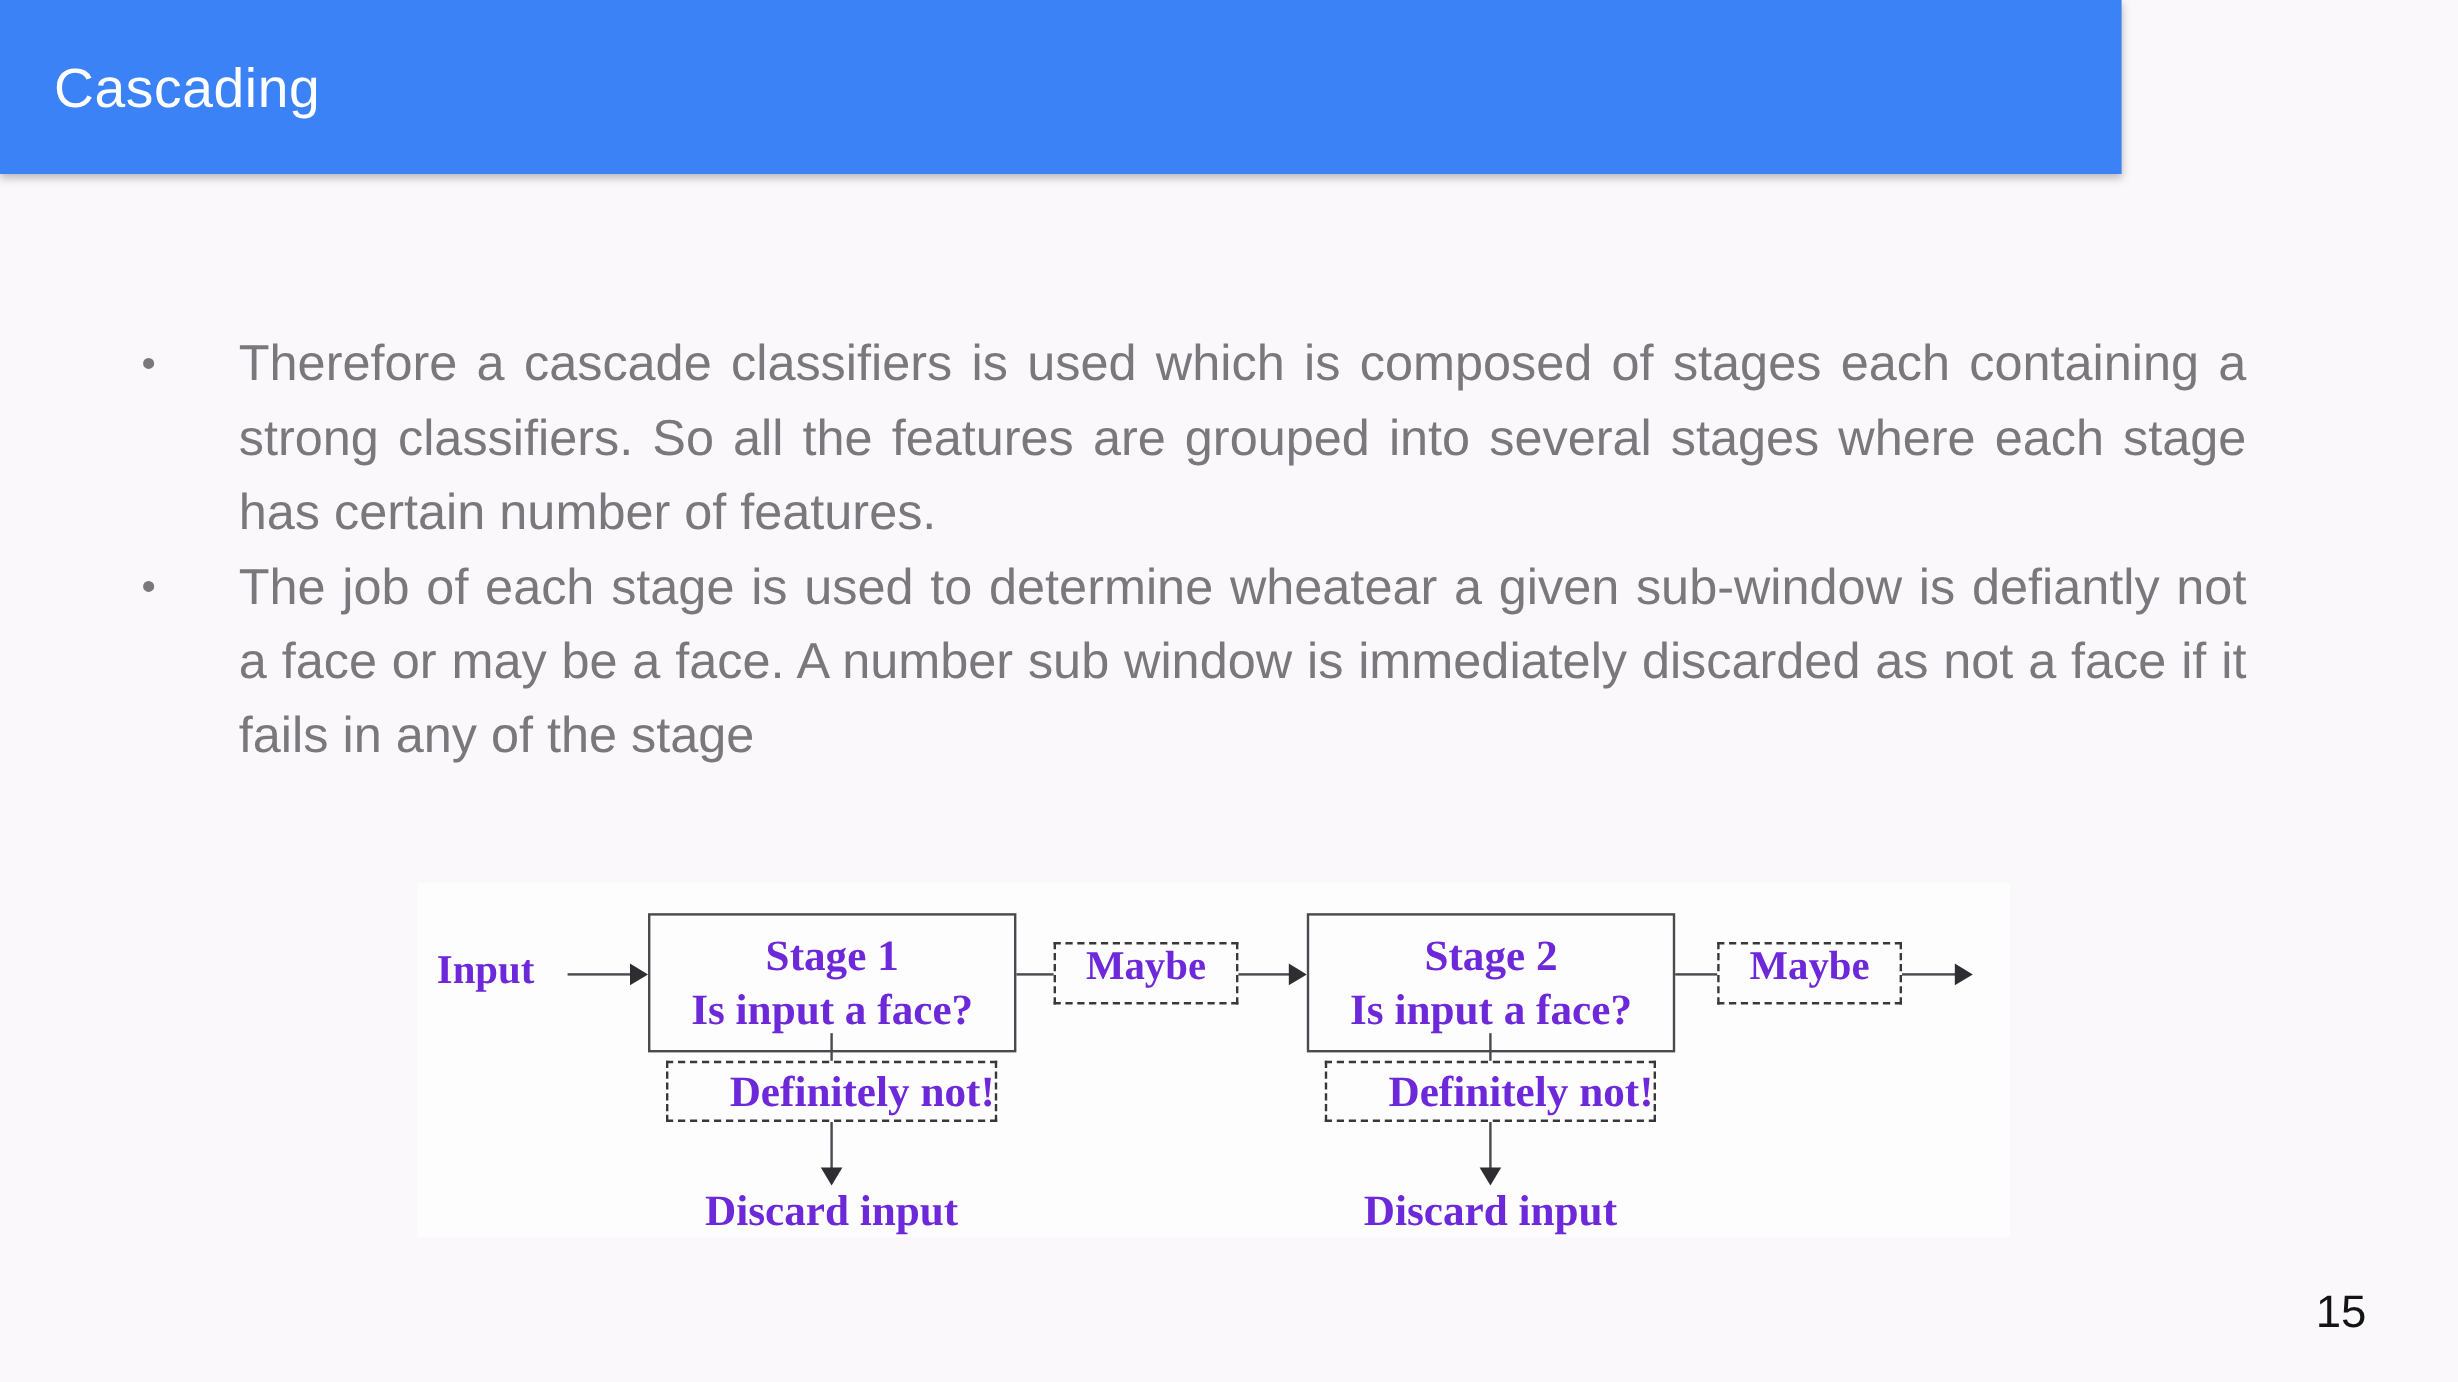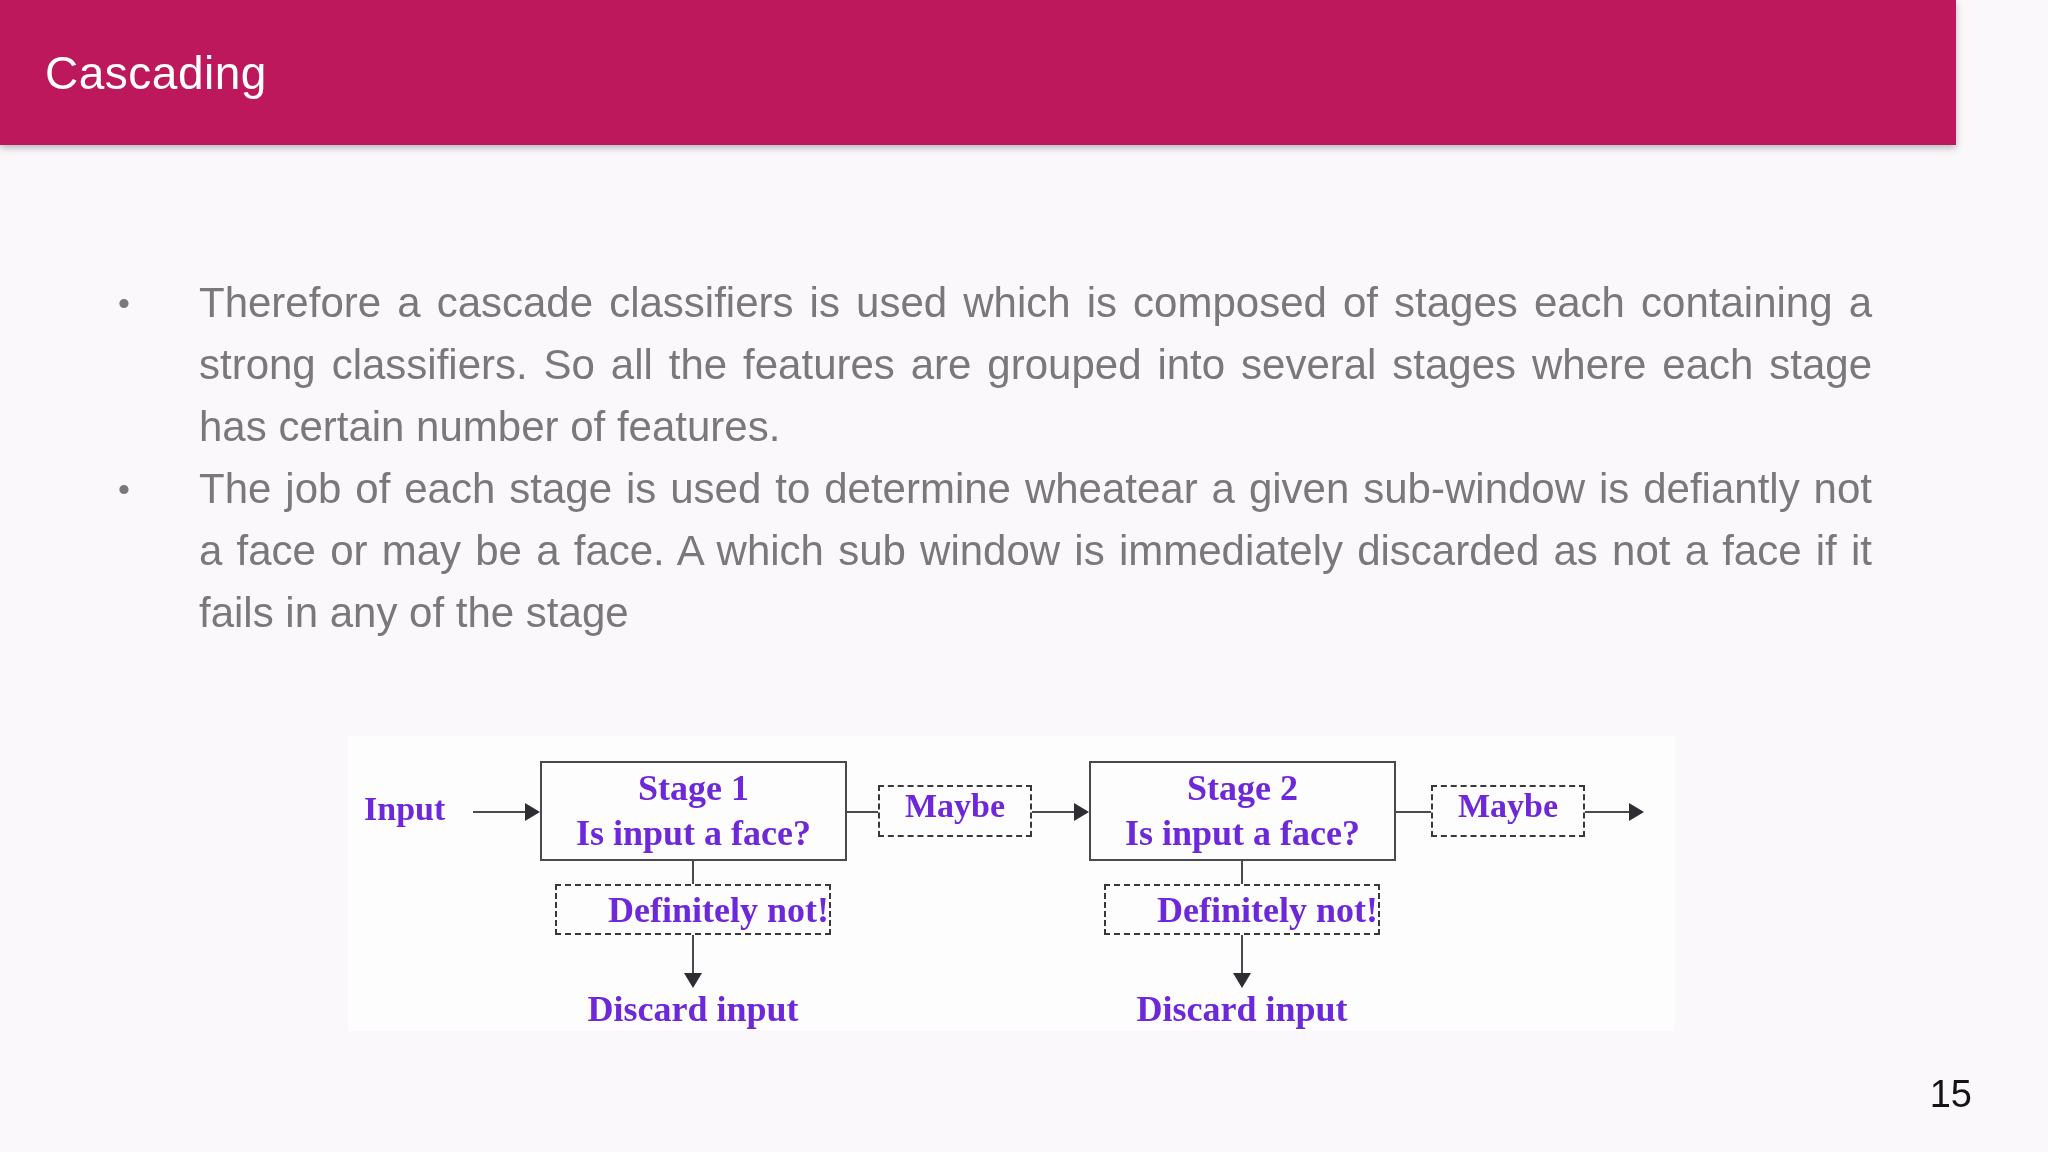--- a/index.html
+++ b/index.html
@@ -3,22 +3,22 @@
 <meta charset="utf-8">
 <style>
   html,body{margin:0;padding:0;}
   body{
     width:2048px;height:1152px;position:relative;overflow:hidden;
     background:#faf8fa;
     font-family:"Liberation Sans",sans-serif;
   }
   
   .header{
-    position:absolute;left:0;top:0;width:1956px;height:145px;
-    background:#be185d;
+    position:absolute;left:0;top:0;width:1768px;height:145px;
+    background:#3b82f6;
     box-shadow:0 3px 7px rgba(60,60,70,.35);
     display:flex;align-items:center;
   }
   .header .title{
     color:#ffffff;font-size:46px;font-weight:400;
     padding-left:45px;letter-spacing:.5px;
   }
   
   .bullets{
     position:absolute;left:112px;top:272px;width:1760px;
@@ -49,21 +49,21 @@
     width:0;height:0;
     border-top:9px solid transparent;border-bottom:9px solid transparent;
     border-left:15px solid #2e2d31;top:67px;
   }
   .arrowhead-d{
     width:0;height:0;
     border-left:9px solid transparent;border-right:9px solid transparent;
     border-top:15px solid #2e2d31;
   }
   .stage-box{
-    top:25px;width:307px;height:100px;
+    top:25px;width:307px;height:116px;
     border:2px solid #4a4a4e;background:#fefdfe;
     display:flex;flex-direction:column;justify-content:center;align-items:center;
     font-size:36px;font-weight:700;line-height:45px;text-align:right;
   }
   .maybe-box{
     top:49px;width:154px;height:52px;
     border:2px dashed #38373b;
     display:flex;justify-content:center;align-items:flex-start;
     font-size:34px;font-weight:700;
   }
@@ -90,21 +90,21 @@
   <div class="title">Cascading</div>
 </div>
 
 <div class="bullets">
   <div class="bullet-row">
     <div class="bullet-marker">•</div>
     <div class="bullet-text">Therefore a cascade classifiers is used which is composed of stages each containing a strong classifiers. So all the features are grouped into several stages where each stage has certain number of features.</div>
   </div>
   <div class="bullet-row">
     <div class="bullet-marker">•</div>
-    <div class="bullet-text">The job of each stage is used to determine wheatear a given sub-window is defiantly not a face or may be a face. A which sub window is immediately discarded as not a face if it fails in any of the stage</div>
+    <div class="bullet-text">The job of each stage is used to determine wheatear a given sub-window is defiantly not a face or may be a face. A number sub window is immediately discarded as not a face if it fails in any of the stage</div>
   </div>
 </div>
 
 <div class="diagram">
 
   <div class="abs dg-label input-label">Input</div>
 
   <div class="abs hline" style="left:125px;width:55px;"></div>
   <div class="abs arrowhead-r" style="left:177px;"></div>
 

